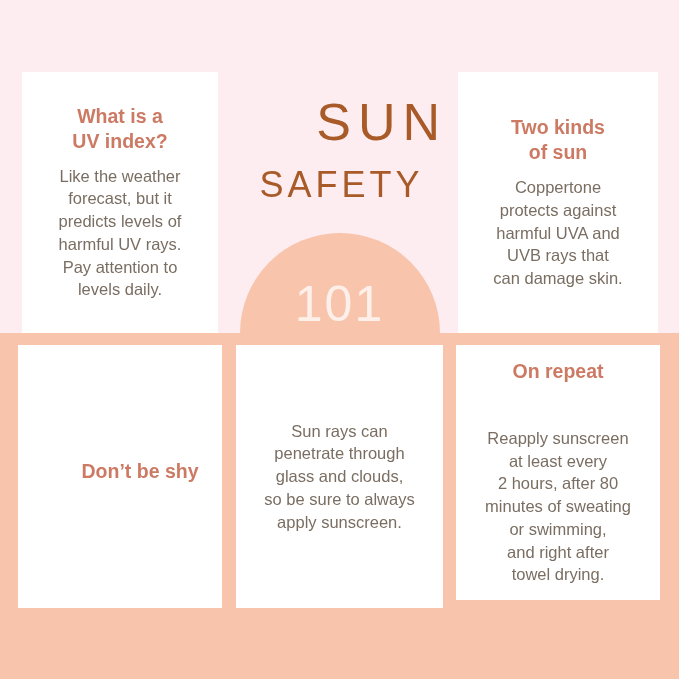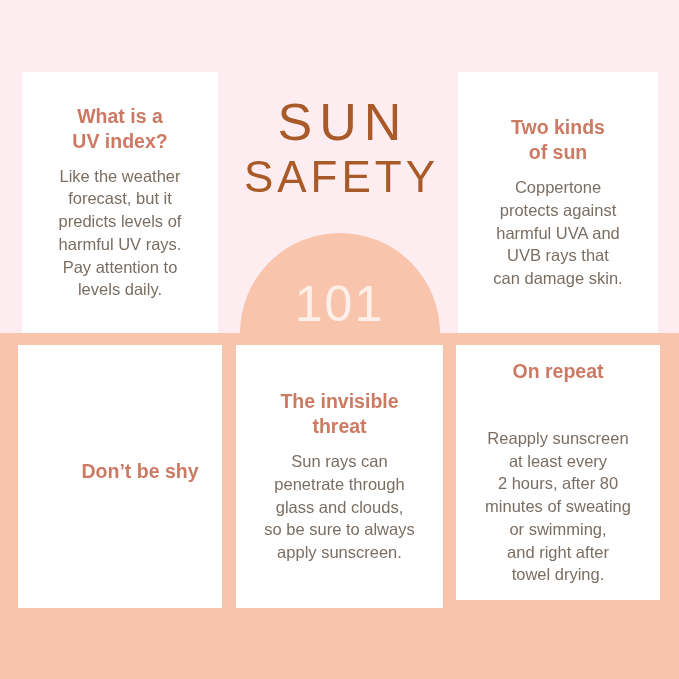--- a/index.html
+++ b/index.html
@@ -64,27 +64,28 @@
     color: #A85A28;
     font-family: "Liberation Sans", sans-serif;
     font-weight: 300;
     line-height: 1.02;
   }
   .hero-title .line1 {
     display: block;
     font-size: 52px;
     letter-spacing: 7px;
     text-indent: 7px;
+    text-align: right;
   }
   .hero-title .line2 {
     display: block;
-    font-size: 44px;
+    font-size: 36px;
     letter-spacing: 4px;
     text-indent: 4px;
-    margin-top: 6px;
+    margin-top: 18px;
   }
   .hero-number {
     position: absolute;
     left: 0;
     bottom: 4px;
     width: 215px;
     text-align: center;
     color: #FDF0EA;
     font-family: "Liberation Sans", sans-serif;
     font-weight: 300;
@@ -165,22 +166,20 @@
 harmful UVA and
 UVB rays that
 can damage skin.</p>
   </div>
 
   <div class="card" id="card-dont-be-shy">
     <h2 class="card-heading">Don’t be shy</h2>
   </div>
 
   <div class="card" id="card-invisible">
-    <h2 class="card-heading">The invisible
-threat</h2>
     <p class="card-body">Sun rays can
 penetrate through
 glass and clouds,
 so be sure to always
 apply sunscreen.</p>
   </div>
 
   <div class="card" id="card-on-repeat">
     <h2 class="card-heading">On repeat</h2>
     <p class="card-body">Reapply sunscreen

